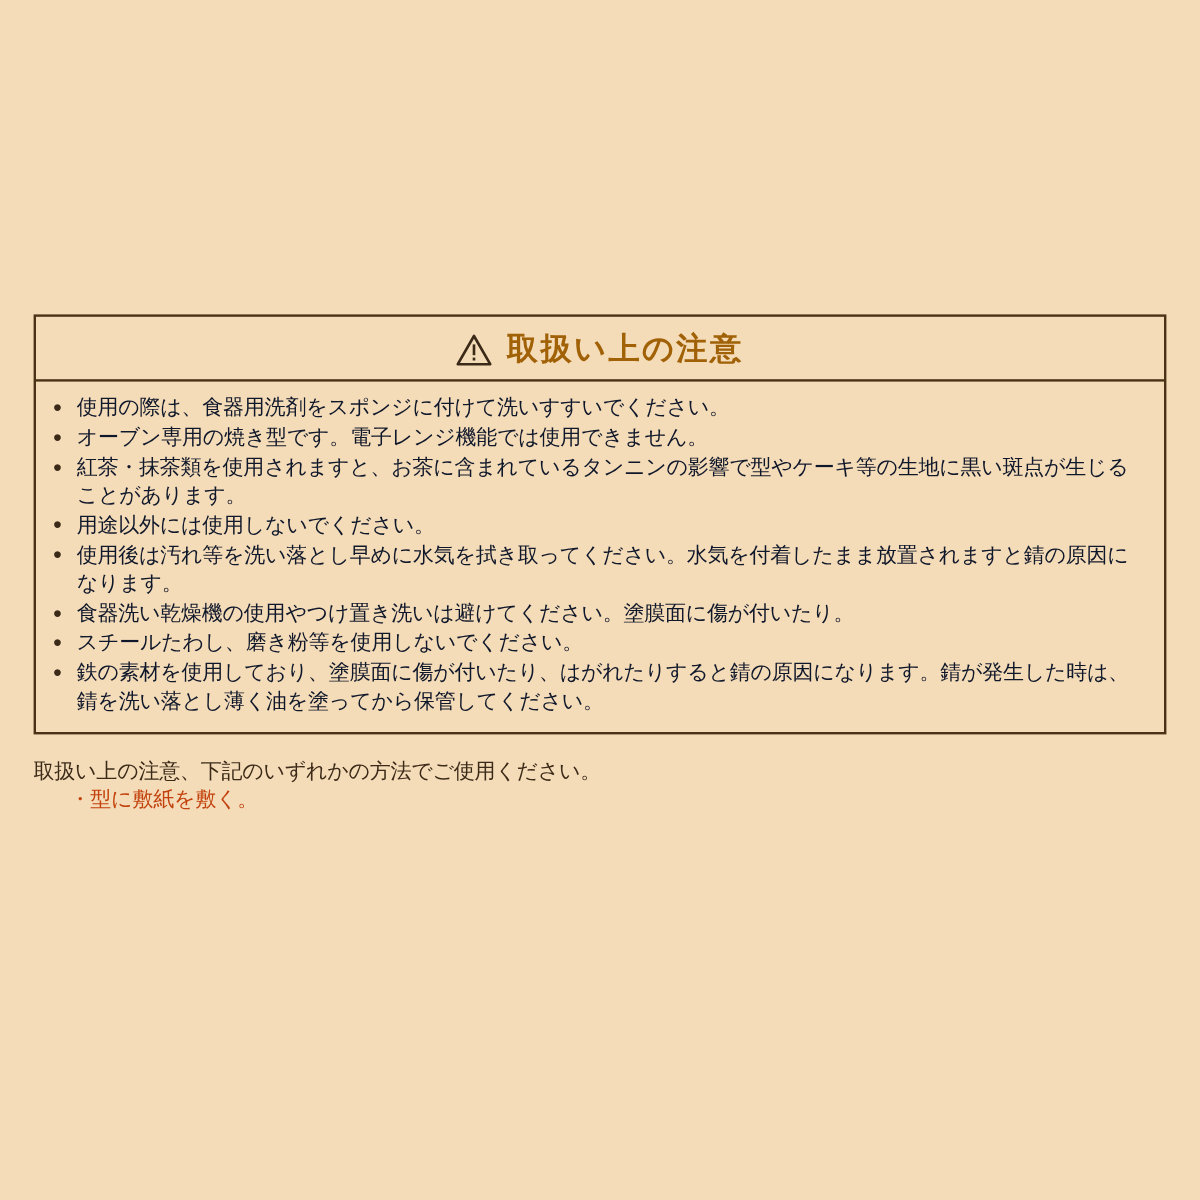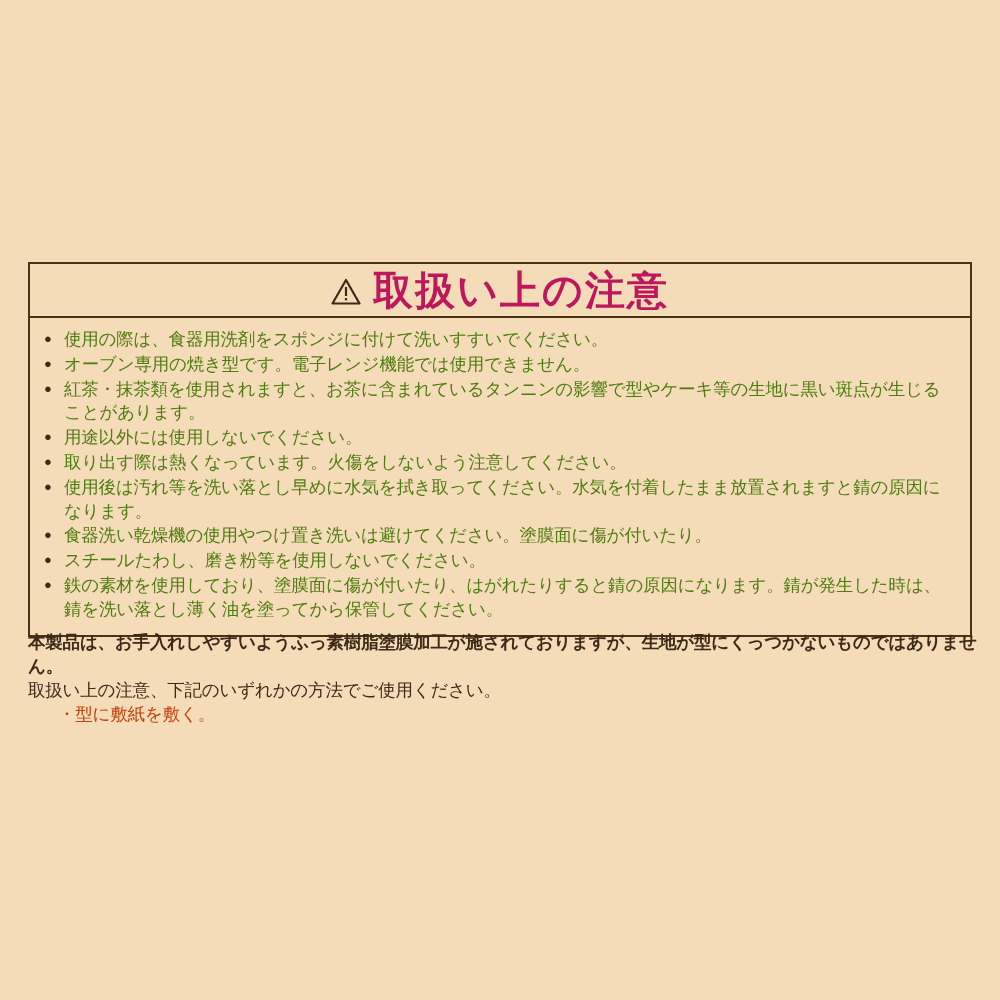--- a/index.html
+++ b/index.html
@@ -39,41 +39,41 @@
     box-sizing: border-box;
   }
   .warn-tri {
     display: inline-block;
     width: 30px;
     height: 27px;
     position: relative;
     top: 1px;
   }
   .notice-title {
-    font-size: 40px;
+    font-size: 26px;
     font-weight: 700;
     letter-spacing: 2px;
-    color: #be185d;
+    color: #a16207;
     line-height: 1;
   }
   .notice-body {
     padding: 10px 14px 12px 14px;
   }
   ul.notice-list {
     list-style: none;
     margin: 0;
     padding: 0;
   }
   ul.notice-list li {
     position: relative;
     padding-left: 20px;
     font-size: 17.5px;
     line-height: 1.36;
     margin-bottom: 1px;
-    color: #4d7c0f;
+    color: #0f172a;
     letter-spacing: -0.2px;
   }
   ul.notice-list li::before {
     content: "●";
     position: absolute;
     left: 0;
     top: 0;
     font-size: 13px;
     line-height: 1.75;
     color: #3b2a18;
@@ -121,29 +121,27 @@
       </span>
       <span class="notice-title">取扱い上の注意</span>
     </div>
 
     <div class="notice-body">
       <ul class="notice-list">
         <li>使用の際は、食器用洗剤をスポンジに付けて洗いすすいでください。</li>
         <li class="bold">オーブン専用の焼き型です。電子レンジ機能では使用できません。</li>
         <li>紅茶・抹茶類を使用されますと、お茶に含まれているタンニンの影響で型やケーキ等の生地に黒い斑点が生じることがあります。</li>
         <li>用途以外には使用しないでください。</li>
-        <li>取り出す際は熱くなっています。火傷をしないよう注意してください。</li>
         <li>使用後は汚れ等を洗い落とし早めに水気を拭き取ってください。水気を付着したまま放置されますと錆の原因になります。</li>
         <li>食器洗い乾燥機の使用やつけ置き洗いは避けてください。塗膜面に傷が付いたり。</li>
         <li>スチールたわし、磨き粉等を使用しないでください。</li>
         <li>鉄の素材を使用しており、塗膜面に傷が付いたり、はがれたりすると錆の原因になります。錆が発生した時は、錆を洗い落とし薄く油を塗ってから保管してください。</li>
       </ul>
     </div>
 
   </div>
 
   <div class="footer-block">
-    <div class="footer-line bold">本製品は、お手入れしやすいようふっ素樹脂塗膜加工が施されておりますが、生地が型にくっつかないものではありません。</div>
     <div class="footer-line">取扱い上の注意、下記のいずれかの方法でご使用ください。</div>
     <div class="footer-sub">・型に敷紙を敷く。</div>
   </div>
 
 </div>
 
 </body></html>

